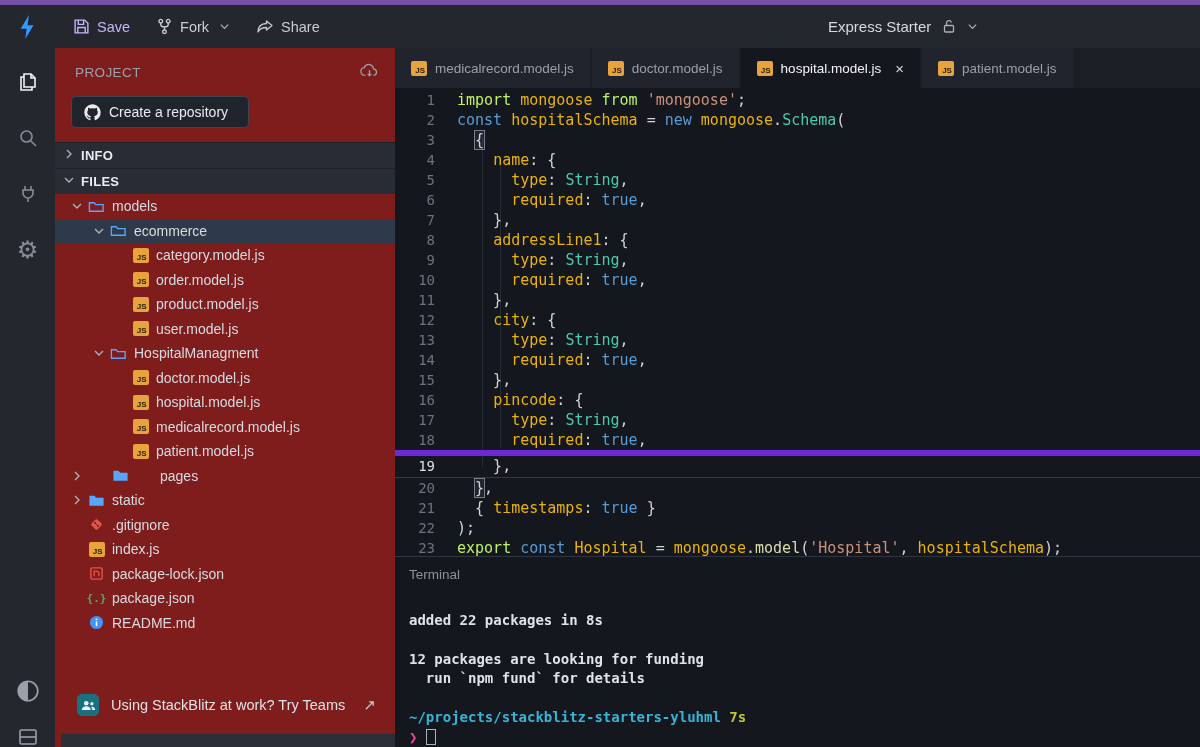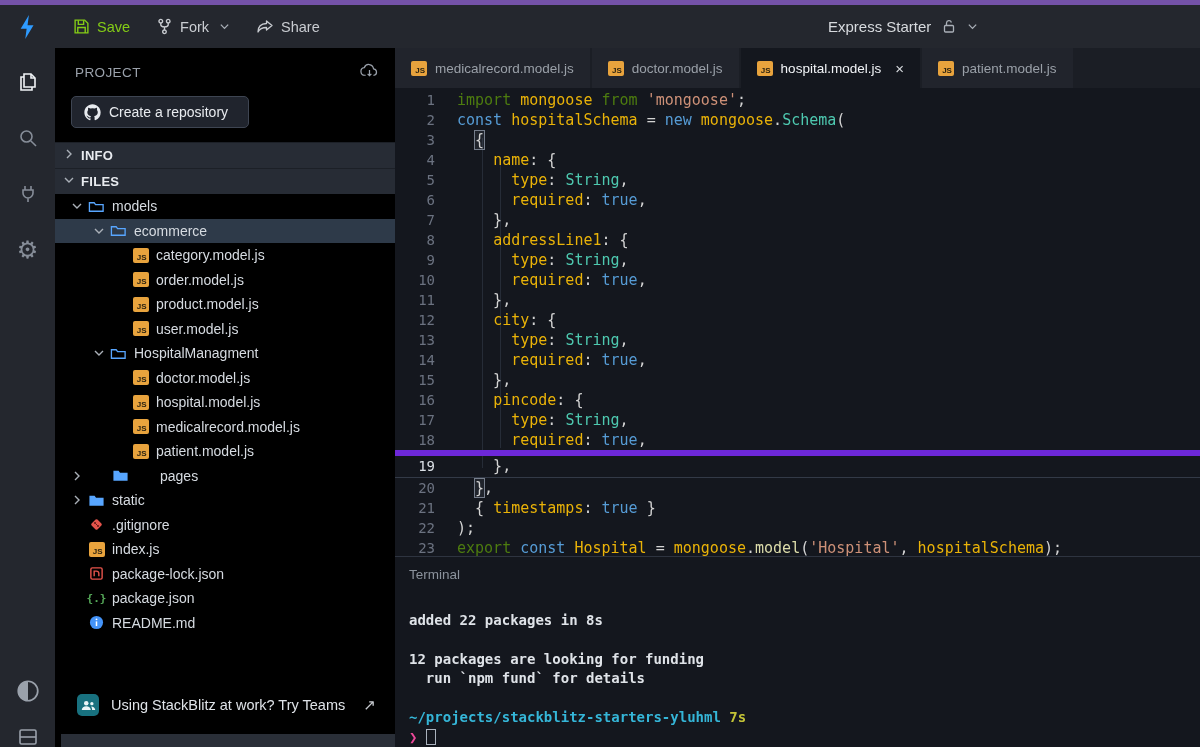--- a/index.html
+++ b/index.html
@@ -5,37 +5,37 @@
   * { margin:0; padding:0; box-sizing:border-box; }
   html,body { width:1200px; height:747px; overflow:hidden; background:#14171e;
     font-family:"Liberation Sans", sans-serif; }
   .app { position:relative; width:1200px; height:747px; display:flex; flex-direction:column; }
 
   
   .topstrip { height:5px; background:#7452a8; }
   .topbar { height:43px; background:#24272e; display:flex; align-items:center; position:relative; flex-shrink:0; }
   .logo { width:55px; display:flex; justify-content:center; align-items:center; }
   .tb-btn { display:flex; align-items:center; gap:7px; color:#c9ccd1; font-size:14.5px; margin-right:26px; cursor:pointer; }
-  .tb-btn.disabled { color:#84cc16; }
+  .tb-btn.disabled { color:#c4b5fd; }
   .tb-btn svg { display:block; }
   .chev { margin-left:-16px; margin-right:26px; color:#aab0b8; }
   .project-title { position:absolute; left:828px; display:flex; align-items:center; gap:10px; color:#d7dade; font-size:15px; }
 
   
   .main { flex:1; display:flex; min-height:0; }
 
   
   .activitybar { width:55px; background:#24272e; display:flex; flex-direction:column; align-items:center; padding-top:14px; flex-shrink:0; position:relative; }
   .act-icon { width:40px; height:40px; display:flex; align-items:center; justify-content:center; color:#868d98; margin-bottom:16px; cursor:pointer; }
   .act-icon.active { color:#f0f3f6; }
   .act-bottom { position:absolute; bottom:4px; left:0; width:55px; display:flex; flex-direction:column; align-items:center; }
   .act-bottom .act-icon { margin-bottom:6px; }
 
   
-  .sidebar { width:340px; background:#000000; flex-shrink:0; position:relative; display:flex; flex-direction:column; }
+  .sidebar { width:340px; background:#7f1d1d; flex-shrink:0; position:relative; display:flex; flex-direction:column; }
   .proj-head { display:flex; align-items:center; padding:14px 16px 6px 20px; color:#9aa1ab; font-size:13.5px; letter-spacing:.4px; }
   .proj-head .cloud { margin-left:auto; color:#9aa1ab; cursor:pointer; }
   .repo-btn { margin:8px 16px 14px 16px; height:32px; border:1px solid #3e4552; border-radius:5px; background:#20242d;
     color:#e8ebef; font-size:14px; display:flex; align-items:center; gap:8px; padding:8px 12px; width:178px; cursor:pointer; }
   .section { height:26px; background:#272c35; display:flex; align-items:center; gap:6px; padding-left:8px;
     color:#e8ebef; font-weight:bold; font-size:13px; letter-spacing:.3px; cursor:pointer; border-top:1px solid #1c2027; }
   .tree { flex:1; overflow:hidden; }
   .trow { height:24.5px; display:flex; align-items:center; font-size:14px; color:#d6dbe1; cursor:pointer; white-space:nowrap; }
   .trow.selected { background:#2e3a49; }
   .trow .tchev { width:16px; display:flex; justify-content:center; color:#aab0b8; flex-shrink:0; }
@@ -55,21 +55,21 @@
   .tab { display:flex; align-items:center; gap:8px; padding:0 16px; margin-right:2px; background:#21242c;
     color:#9aa0a8; font-size:13.5px; cursor:pointer; }
   .tab.active { background:#14171e; color:#f2f4f7; }
   .tab .close { margin-left:6px; font-size:15px; color:#d7dade; }
   .codearea { position:relative; height:468px; padding-top:2px; overflow:hidden; cursor:text; }
   .cline { height:20px; display:flex; font-family:"DejaVu Sans Mono",monospace; font-size:15px; line-height:20px; position:relative; }
   .cline .ln { width:62px; flex-shrink:0; text-align:right; padding-right:22px; color:#6b7280; font-size:14px; }
   .cline.current { border-top:6px solid #6d28d9; border-bottom:1px solid #333a47; height:28px; }
   .cline.current .ln { color:#dbe0e6; }
   .cline pre { font-family:inherit; white-space:pre; }
-  .tok-kw { color:#4d7c0f;margin-top:40px; } .tok-kw2 { color:#569cd6; } .tok-id { color:#eab308; }
+  .tok-kw { color:#bef264;margin-top:40px; } .tok-kw2 { color:#569cd6; } .tok-id { color:#eab308; }
   .tok-type { color:#4ec9b0; } .tok-str { color:#ce9178; } .tok-fn { color:#dcdcaa; }
   .tok-pun { color:#d4d4d4; }
   .tok-brkt { color:#d4d4d4; outline:1px solid #767e8c; background:rgba(120,130,150,.12); }
   .guide { position:absolute; width:1px; background:#262c37; }
 
   
   .terminal { flex:1; border-top:1px solid #2e3440; padding:10px 0 0 14px; position:relative; }
   .term-title { color:#8b929c; font-size:13.5px; }
   .termlines { margin-top:9px; font-family:"DejaVu Sans Mono",monospace; font-size:14px; font-weight:bold; line-height:19.5px; }
   .tline { height:19.5px; white-space:pre; color:#dfe3e8; }

